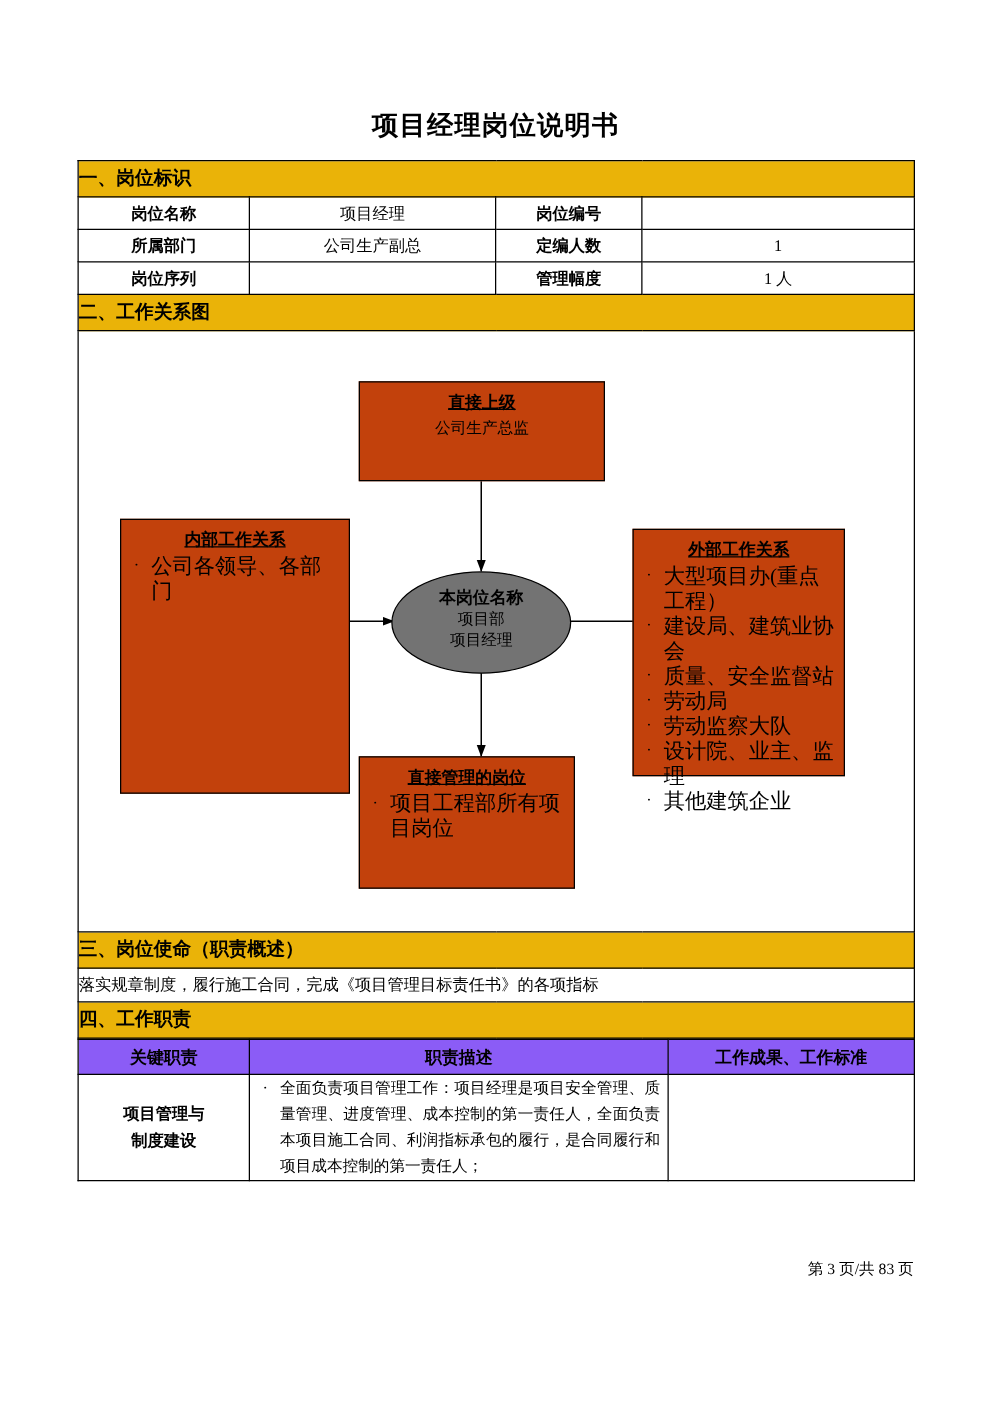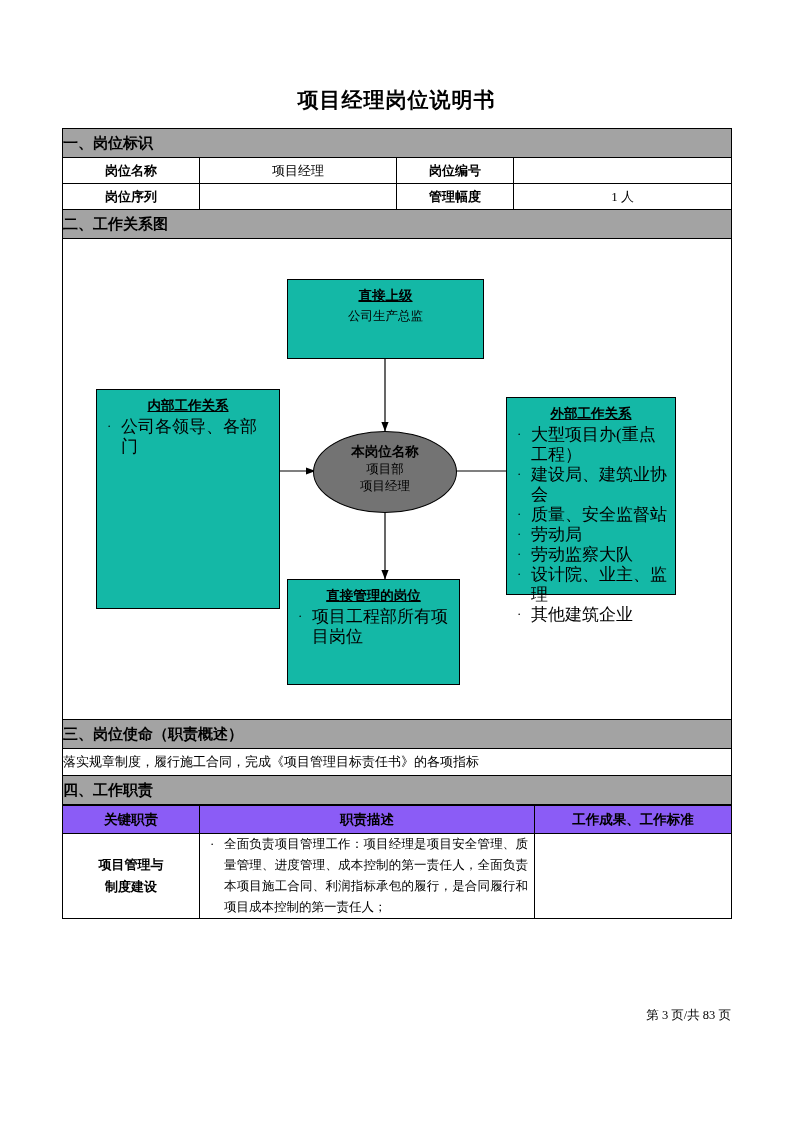--- a/index.html
+++ b/index.html
@@ -34,21 +34,21 @@
     width: 669px;
     border-collapse: collapse;
     table-layout: fixed;
   }
   table.main td, table.main th {
     border: 1px solid #000000;
     padding: 0;
     vertical-align: middle;
   }
   .sec-header {
-    background: #a3a3a3;
+    background: #eab308;
     font-weight: bold;
     font-size: 15px;
     padding: 6px 8px 6px 10px;
     height: 28px;
     line-height: 20px;
   }
   .cellc {
     text-align: center;
     font-size: 13px;
     height: 25px;
@@ -67,21 +67,21 @@
     position: relative;
   }
   .diagram {
     position: relative;
     width: 667px;
     height: 480px;
   }
   .box {
     position: absolute;
     border: 1px solid #000000;
-    background: #14b8a6;
+    background: #c2410c;
     box-sizing: border-box;
     font-size: 12.5px;
     line-height: 19px;
   }
   .box .btitle {
     text-align: center;
     font-weight: bold;
     font-size: 13.5px;
     text-decoration: underline;
     padding-top: 6px;
@@ -181,20 +181,26 @@
     <tbody>
 
       <tr>
         <td class="sec-header" colspan="4">一、岗位标识</td>
       </tr>
       <tr>
         <td class="cellc b">岗位名称</td>
         <td class="cellc">项目经理</td>
         <td class="cellc b">岗位编号</td>
         <td class="cellc"></td>
+      </tr>
+      <tr>
+        <td class="cellc b">所属部门</td>
+        <td class="cellc">公司生产副总</td>
+        <td class="cellc b">定编人数</td>
+        <td class="cellc">1</td>
       </tr>
       <tr>
         <td class="cellc b">岗位序列</td>
         <td class="cellc"></td>
         <td class="cellc b">管理幅度</td>
         <td class="cellc">1 人</td>
       </tr>
 
       <tr>
         <td class="sec-header" colspan="4">二、工作关系图</td>

